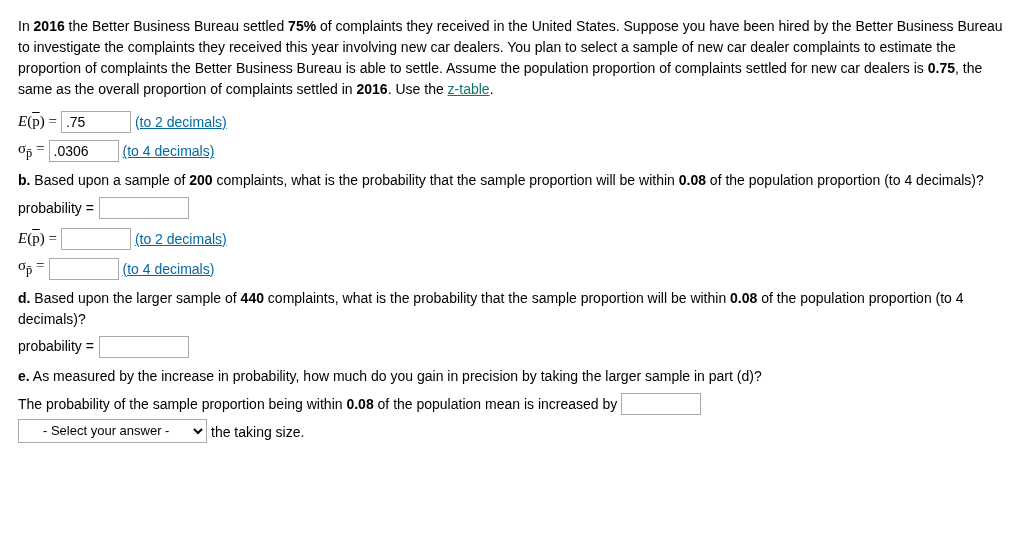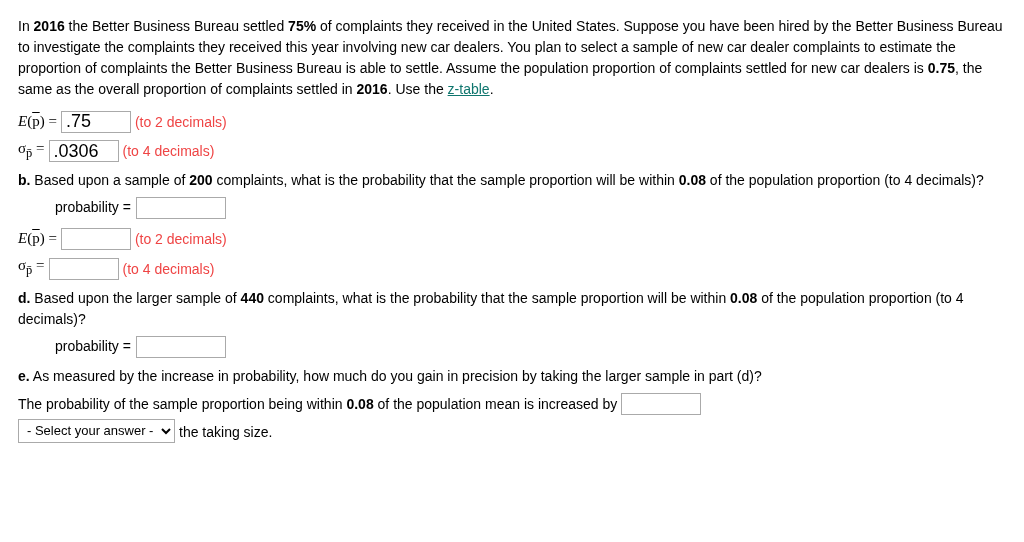--- a/index.html
+++ b/index.html
@@ -30,55 +30,56 @@
       font-size: 15px;
     }
     .overline {
       text-decoration: overline;
     }
     .input-box {
       border: 1px solid #aaa;
       background: #fff;
       height: 22px;
       padding: 0 4px;
-      font-size: 18px;
+      font-size: 14px;
       display: inline-block;
     }
     .input-box-sm { width: 70px; }
     .input-box-prob { width: 90px; }
     .input-box-increase { width: 80px; }
     .hint-text {
       font-size: 14px;
-      color: #ef4444;
+      color: #0369a1;
+      text-decoration: underline;
     }
     .question-text {
       margin-bottom: 6px;
     }
     .select-answer {
       display: inline-flex;
       align-items: center;
       border: 1px solid #aaa;
-      padding: 2px 4px;
+      padding: 2px 20px;
       background: #fff;
       font-size: 13px;
       cursor: pointer;
       height: 24px;
     }
     .bottom-line {
       display: flex;
       align-items: flex-end;
       flex-wrap: wrap;
       gap: 4px;
       margin-top: 4px;
     }
     .prob-line {
       display: flex;
+      align-items: center;
       gap: 5px;
       margin-bottom: 4px;
-      margin-left: 37px;
     }
   </style>
 </head>
 <body>
 
 <div class="intro-text">
   <span>
     In <span class="bold">2016</span> the Better Business Bureau settled <span class="bold">75%</span> of complaints they received in the United States. Suppose you have been hired by the Better Business Bureau to investigate the complaints they received this year involving new car dealers. You plan to select a sample of new car dealer complaints to estimate the proportion of complaints the Better Business Bureau is able to settle. Assume the population proportion of complaints settled for new car dealers is <span class="bold">0.75</span>, the same as the overall proportion of complaints settled in <span class="bold">2016</span>. Use the <span class="link">z-table</span>.
   </span>
 </div>

